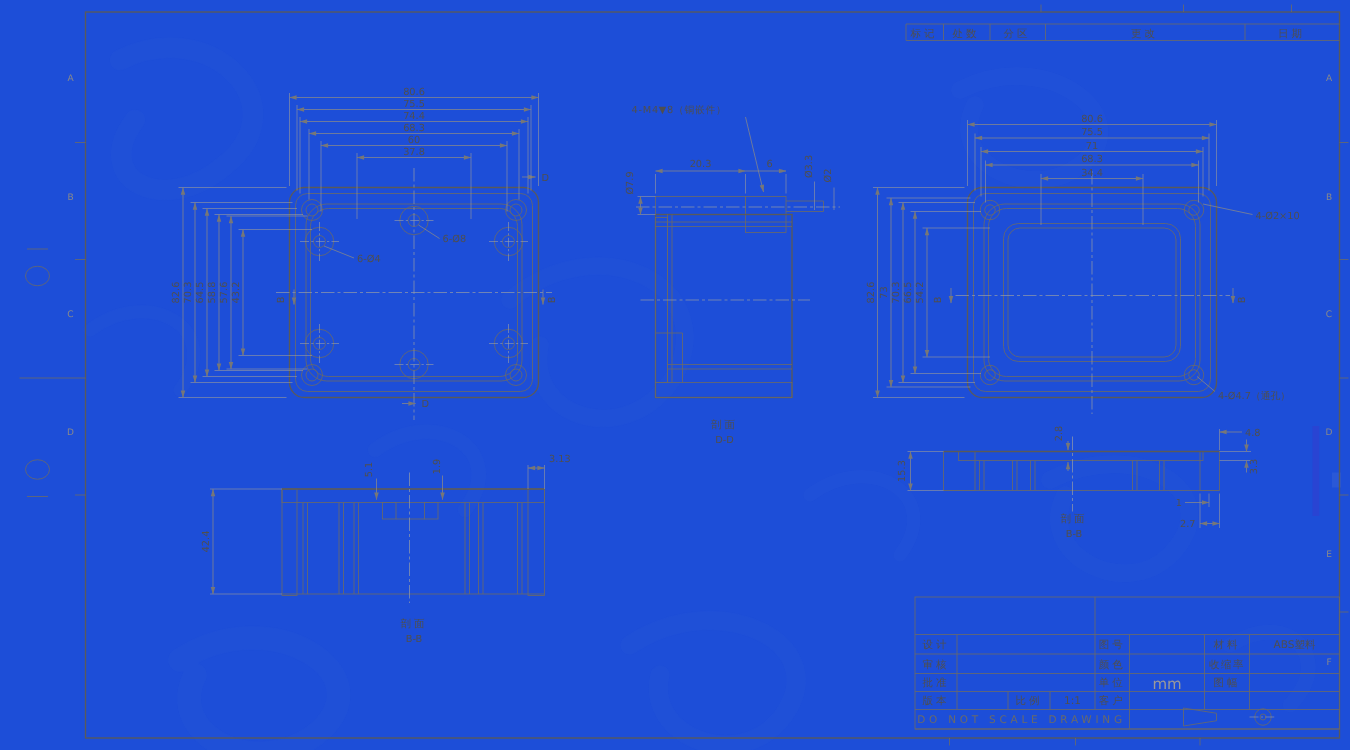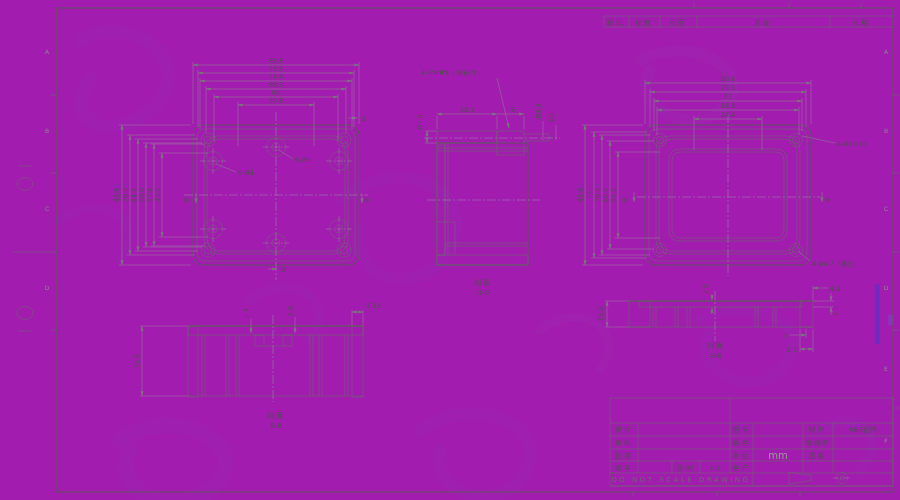--- a/index.html
+++ b/index.html
@@ -1,16 +1,16 @@
 <!DOCTYPE html>
 <html><head>
 <meta charset="utf-8">
 <style>
   html,body{margin:0;padding:0;background:#e8e8e4;}
-  #sheet{position:relative;width:900px;height:500px;background:#a21caf;overflow:hidden;
+  #sheet{position:relative;width:900px;height:500px;background:#1d4ed8;overflow:hidden;
          font-family:"DejaVu Sans",sans-serif;}
   svg{position:absolute;left:0;top:0;}
   .thin{stroke:#6a6a6a;stroke-width:.55;fill:none}
   .med{stroke:#5a5a5a;stroke-width:.9;fill:none}
   .dim{stroke:#8a8a8a;stroke-width:.5;fill:none}
   .ext{stroke:#9a9a9a;stroke-width:.4;fill:none}
   .cl{stroke:#9aa0a6;stroke-width:.45;fill:none;stroke-dasharray:9 2 2 2}
   .cl2{stroke:#9aa0a6;stroke-width:.4;fill:none;stroke-dasharray:6 1.5 1.5 1.5}
   .dt{font-size:6.5px;fill:#4f4f4f;text-anchor:middle}
   .dts{font-size:6.5px;fill:#4f4f4f;text-anchor:start}

